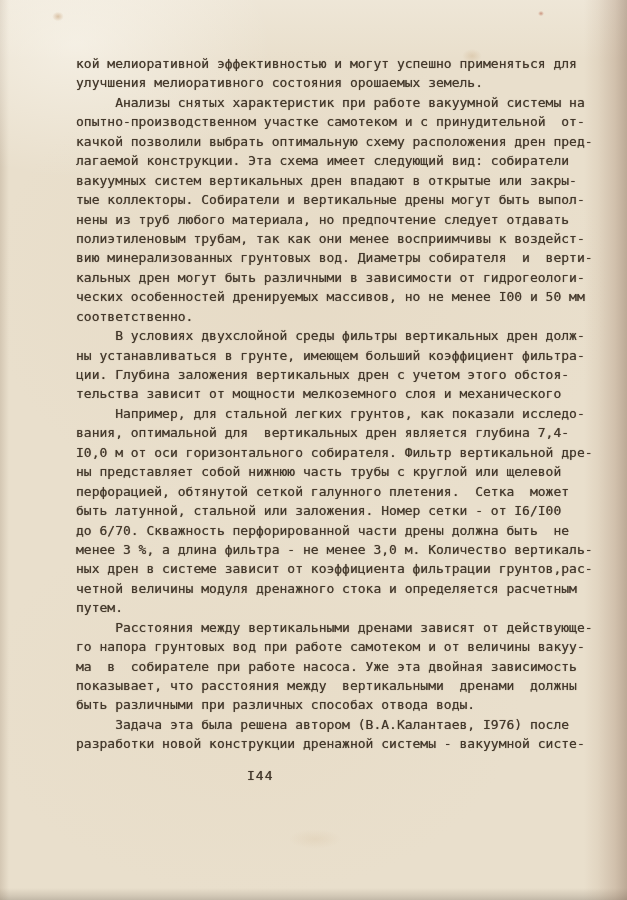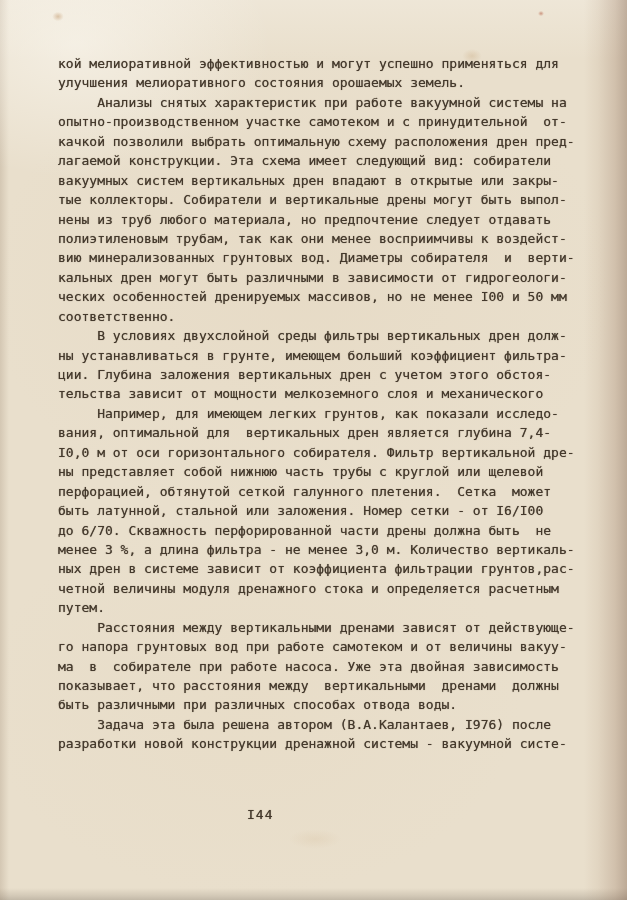--- a/index.html
+++ b/index.html
@@ -14,28 +14,28 @@
     background-image:
       radial-gradient(ellipse 280px 190px at 12% 5%, rgba(253,251,245,0.55), rgba(253,251,245,0) 70%),
       radial-gradient(ellipse 420px 320px at 48% 32%, rgba(219,198,168,0.16), rgba(219,198,168,0) 75%),
       radial-gradient(ellipse 360px 260px at 40% 78%, rgba(226,209,180,0.18), rgba(226,209,180,0) 75%),
       linear-gradient(to right, rgba(128,104,80,0.20) 0px, rgba(128,104,80,0) 9px),
       linear-gradient(to right, rgba(0,0,0,0) 0px, rgba(0,0,0,0) 584px, rgba(158,124,96,0.10) 598px, rgba(140,104,80,0.26) 615px, rgba(122,90,70,0.40) 627px),
       linear-gradient(to bottom, rgba(0,0,0,0) 0px, rgba(0,0,0,0) 888px, rgba(118,108,94,0.20) 896px, rgba(105,96,84,0.30) 900px),
       linear-gradient(to bottom, rgba(248,244,236,0.35) 0px, rgba(248,244,236,0) 60px);
   }
   .text-block{
-    position:absolute;left:58px;top:54px;width:530px;
+    position:absolute;left:76px;top:54px;width:530px;
     font-size:13px;line-height:19.45px;
     color:var(--ink,#44392c);
     text-shadow:0 0 0.8px rgba(62,50,36,0.75);
   }
   .line{height:19.45px;white-space:pre;}
   .page-number{
-    position:absolute;left:247px;top:807px;
+    position:absolute;left:247px;top:768px;
     font-size:13px;letter-spacing:1px;
     color:var(--ink,#44392c);
     text-shadow:0 0 0.8px rgba(62,50,36,0.75);
   }
   .stain{position:absolute;border-radius:50%;pointer-events:none;}
   .stain-top-left{left:50px;top:10px;width:16px;height:13px;
     background:radial-gradient(closest-side, rgba(176,122,66,0.38), rgba(176,122,66,0) 72%);}
   .stain-upper-right{left:458px;top:46px;width:28px;height:20px;
     background:radial-gradient(closest-side, rgba(188,148,98,0.26), rgba(188,148,98,0) 70%);}
   .speck-red{left:537px;top:10px;width:8px;height:7px;
@@ -65,21 +65,21 @@
       <div class="line">нены из труб любого материала, но предпочтение следует отдавать</div>
       <div class="line">полиэтиленовым трубам, так как они менее восприимчивы к воздейст-</div>
       <div class="line">вию минерализованных грунтовых вод. Диаметры собирателя  и  верти-</div>
       <div class="line">кальных дрен могут быть различными в зависимости от гидрогеологи-</div>
       <div class="line">ческих особенностей дренируемых массивов, но не менее I00 и 50 мм</div>
       <div class="line">соответственно.</div>
       <div class="line">     В условиях двухслойной среды фильтры вертикальных дрен долж-</div>
       <div class="line">ны устанавливаться в грунте, имеющем больший коэффициент фильтра-</div>
       <div class="line">ции. Глубина заложения вертикальных дрен с учетом этого обстоя-</div>
       <div class="line">тельства зависит от мощности мелкоземного слоя и механического</div>
-      <div class="line">     Например, для имеющем легких грунтов, как показали исследо-</div>
+      <div class="line">     Например, для стальной легких грунтов, как показали исследо-</div>
       <div class="line">вания, оптимальной для  вертикальных дрен является глубина 7,4-</div>
       <div class="line">I0,0 м от оси горизонтального собирателя. Фильтр вертикальной дре-</div>
       <div class="line">ны представляет собой нижнюю часть трубы с круглой или щелевой</div>
       <div class="line">перфорацией, обтянутой сеткой галунного плетения.  Сетка  может</div>
       <div class="line">быть латунной, стальной или заложения. Номер сетки - от I6/I00</div>
       <div class="line">до 6/70. Скважность перфорированной части дрены должна быть  не</div>
       <div class="line">менее 3 %, а длина фильтра - не менее 3,0 м. Количество вертикаль-</div>
       <div class="line">ных дрен в системе зависит от коэффициента фильтрации грунтов,рас-</div>
       <div class="line">четной величины модуля дренажного стока и определяется расчетным</div>
       <div class="line">путем.</div>

